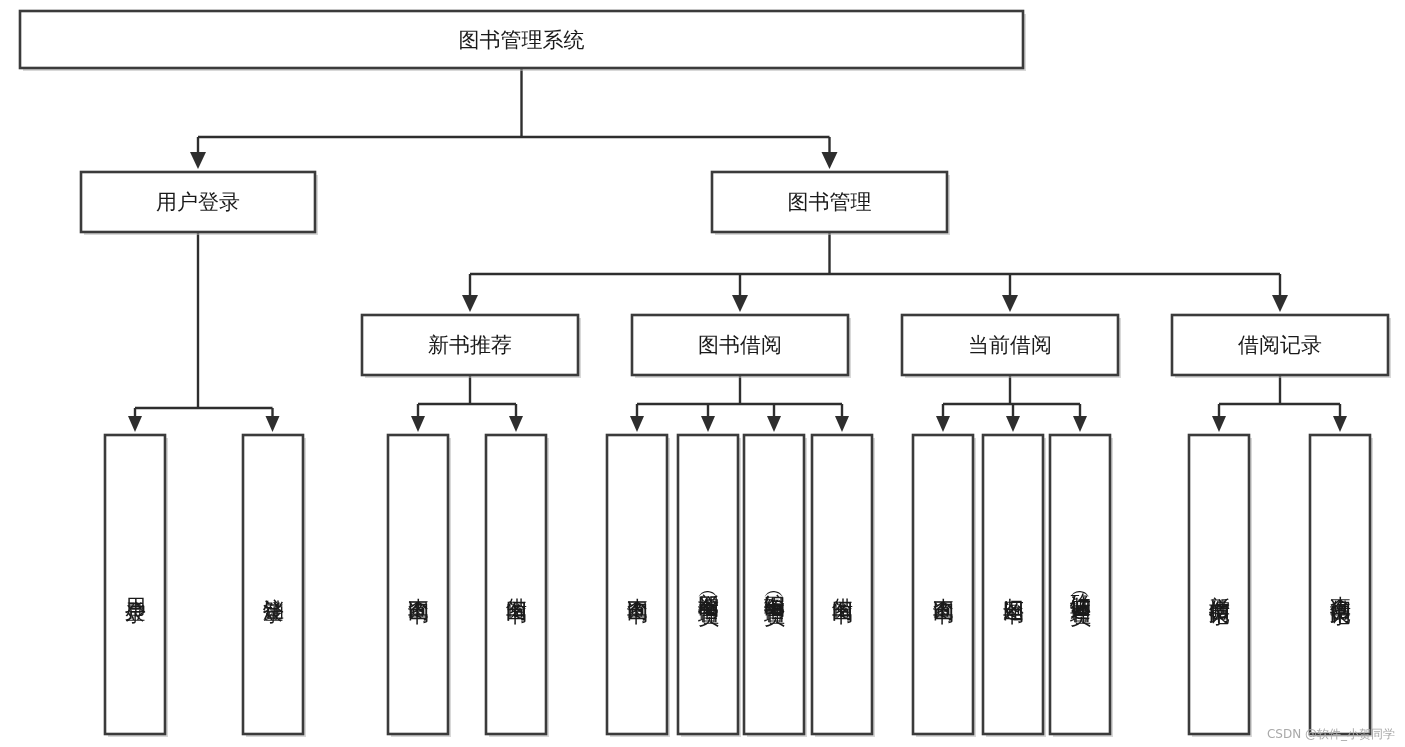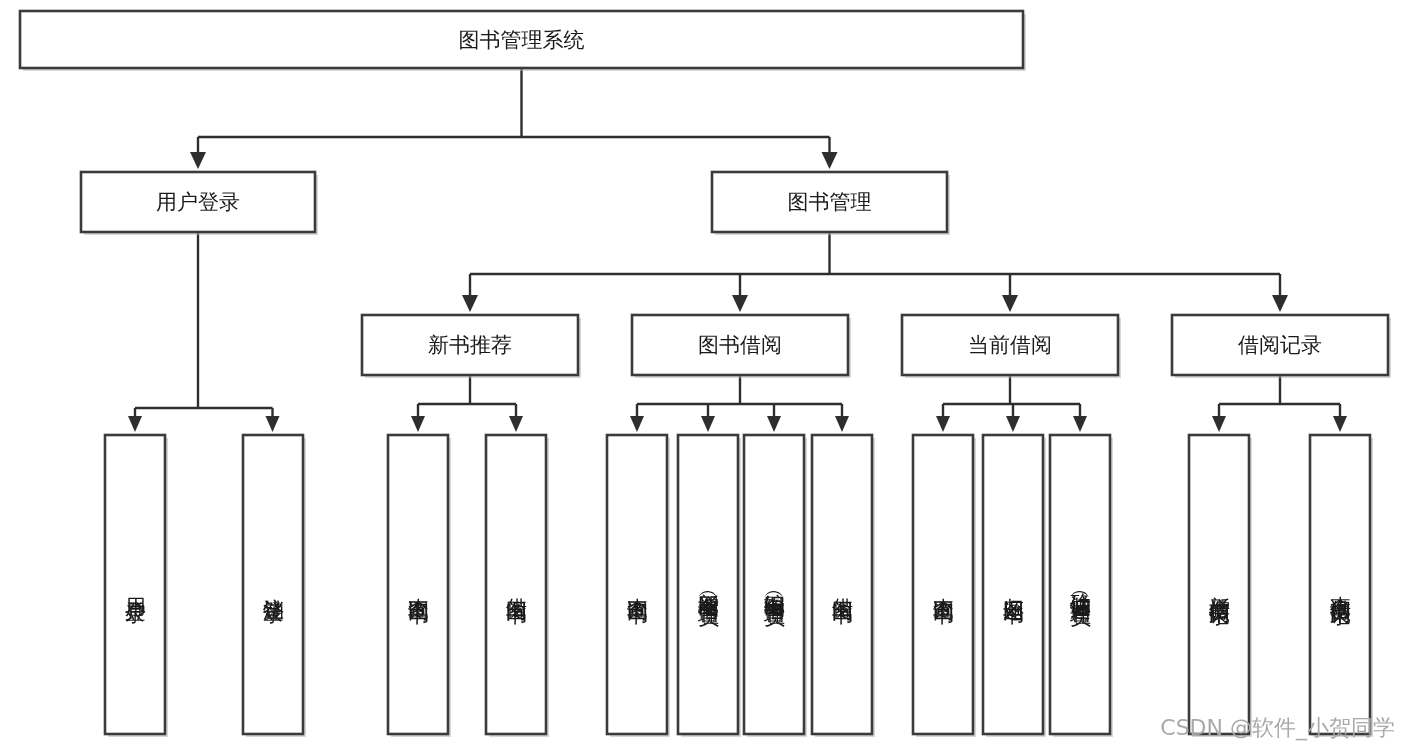--- a/index.html
+++ b/index.html
@@ -64,21 +64,21 @@
     align-items: center;
     justify-content: center;
     white-space: nowrap;
     pointer-events: none;
   }
   .watermark {
     position: absolute;
     right: 10px;
     bottom: 4px;
     font-family: "DejaVu Sans", "Liberation Sans", sans-serif;
-    font-size: 22px;
+    font-size: 12px;
     color: #a9a9a9;
     white-space: nowrap;
   }
 </style>
 </head>
 <body>
 
 <div id="diagram-root">
 
   <svg class="diagram-canvas" viewBox="0 0 1405 747">

